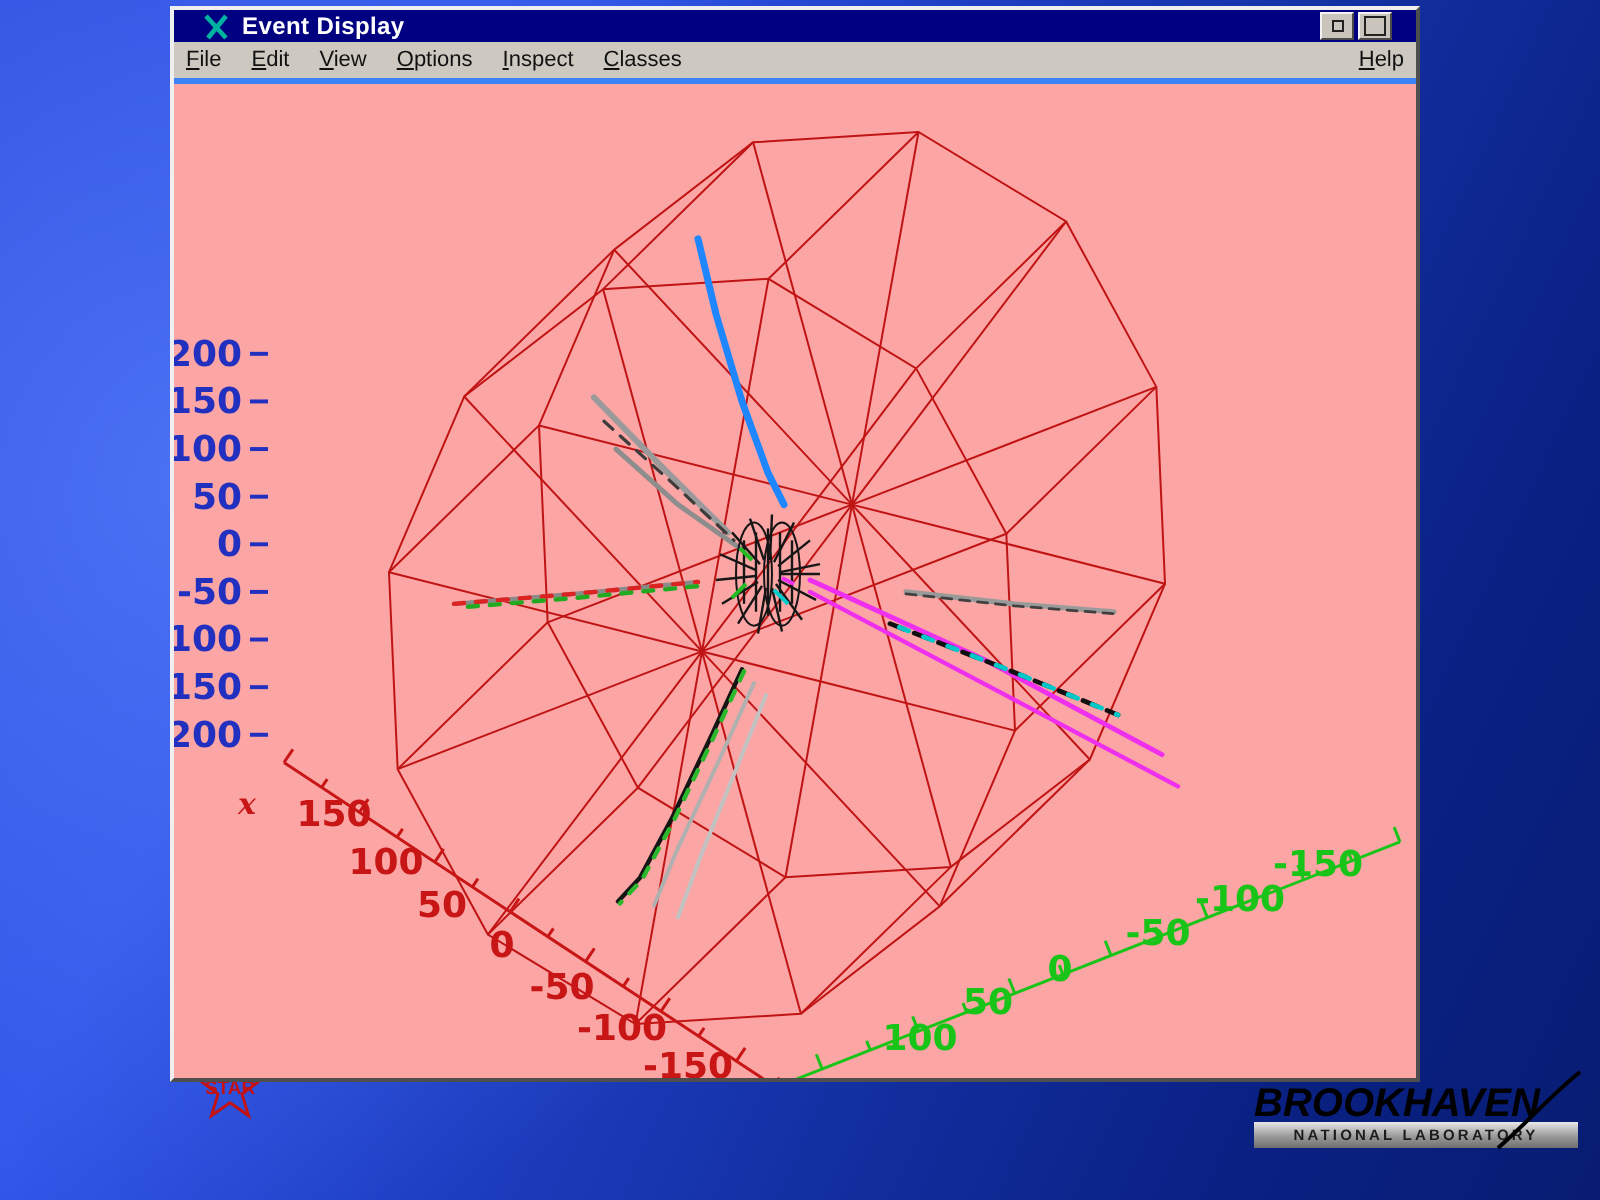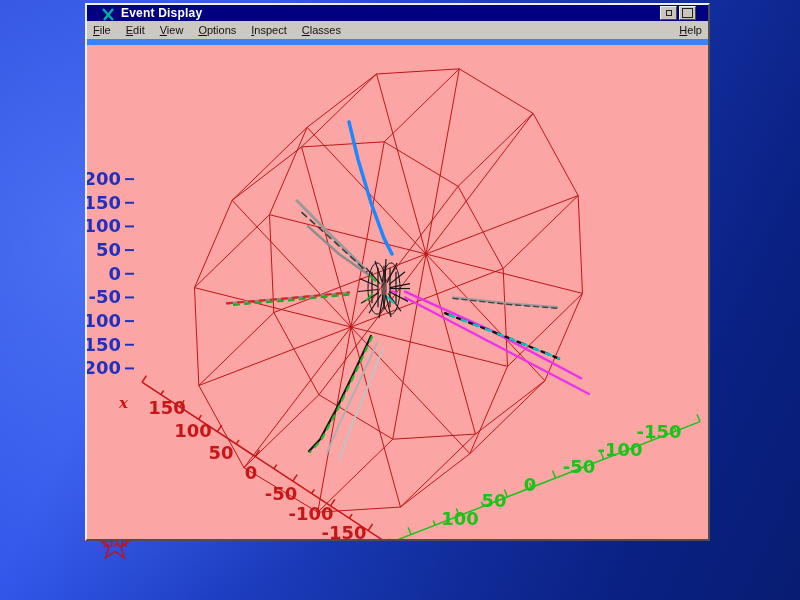--- a/index.html
+++ b/index.html
@@ -26,40 +26,49 @@
     background:#cdc9c1;border:2px solid;border-color:#efefef #4e4e4e #4e4e4e #efefef;
     box-sizing:border-box;display:flex;flex-direction:column;}
   .titlebar{height:16px;background:#000080;display:flex;align-items:center;padding:0 12px;color:#fff;flex:0 0 auto;}
   .win-icon{width:15px;height:13px;margin:0 5px 0 2px;flex:0 0 auto;}
   .title{font-weight:bold;font-size:12px;letter-spacing:0.2px;white-space:nowrap;}
   .tb-spacer{flex:1;}
   .tb-btn{width:17px;height:14px;background:#c9c5bd;border:1px solid;border-color:#f2f2f2 #4a4a4a #4a4a4a #f2f2f2;
     margin-left:2px;display:flex;align-items:center;justify-content:center;box-sizing:border-box;flex:0 0 auto;}
   .glyph-min{width:4px;height:4px;border:1px solid #222;}
   .glyph-max{width:9px;height:8px;border:1px solid #222;}
-  .menubar{height:18px;background:#cdc9c1;border-bottom:6px solid #3b82f6;display:flex;align-items:center;
+  .menubar{height:18px;background:#cdc9c1;border-bottom:3px solid #3b82f6;display:flex;align-items:center;
     font-size:11px;color:#111;padding:0 6px;gap:15px;flex:0 0 auto;}
   .menu-item,.menu-help{white-space:nowrap;cursor:default;}
   .menu-help{margin-left:auto;}
   .canvas{flex:1;background:#fca5a5;position:relative;overflow:hidden;text-decoration:underline;}
   .canvas svg{position:absolute;left:0;top:0;width:100%;height:100%;}
 </style>
 </head>
 <body>
 
 <div class="desktop">
 
 
   <div class="star-logo">
     <svg width="46" height="40" viewBox="0 0 42 38">
       <polygon points="21,5 24.5,15.1 35.3,15.4 26.7,21.9 29.8,32.1 21,26 12.2,32.1 15.3,21.9 6.7,15.4 17.5,15.1" fill="none" stroke="#c41212" stroke-width="1.4"></polygon>
       <text x="21" y="22" text-anchor="middle" font-size="9" font-weight="bold" font-family="Liberation Sans, sans-serif" fill="#c41212">STAR</text>
     </svg>
   </div>
 
+  <div class="bnl">
+    <div class="bnl-name">BROOKHAVEN</div>
+    <svg class="bnl-swoosh" width="60" height="42" viewBox="0 0 60 42">
+      <path d="M55,2 C40,14 30,26 14,40" fill="none" stroke="#000" stroke-width="2"></path>
+    </svg>
+    <div class="bnl-bar">
+      <span class="bnl-sub">NATIONAL LABORATORY</span>
+    </div>
+  </div>
 
   <div class="window">
 
     <div class="titlebar">
       <span class="win-icon">
         <svg width="15" height="13" viewBox="0 0 15 13">
           <path d="M2,1 L12,12 M12,1 L3,12" stroke="#00b2a0" stroke-width="2.4" fill="none"></path>
         </svg>
       </span>
       <span class="title">Event Display</span>

